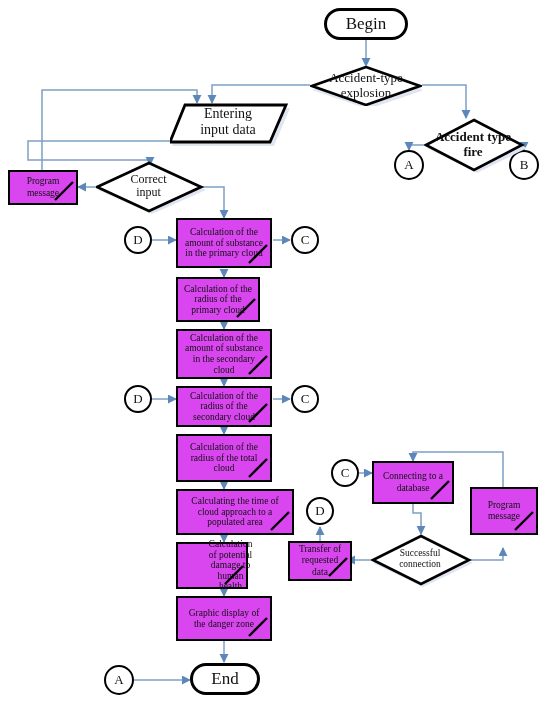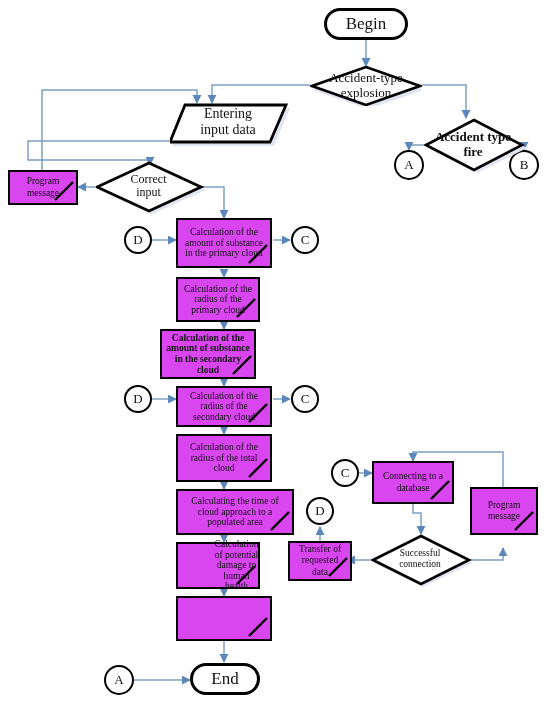--- a/index.html
+++ b/index.html
@@ -197,21 +197,21 @@
 
   <div class="node pbox t-box" style="left:176px;top:277px;width:84px;height:45px;text-align:center;">
     <span class="lbl">Calculation of the radius of the primary cloud</span>
     <span class="corner">
       <svg width="22" height="22" viewBox="0 0 22 22">
           <path d="M2,20 L20,2" stroke="#000" stroke-width="2.4" fill="none"></path>
         </svg>
     </span>
   </div>
 
-  <div class="node pbox t-box" style="left:160px;top:329px;width:96px;height:50px;font-weight:bold;">
+  <div class="node pbox t-box" style="left:176px;top:329px;width:96px;height:50px;">
     <span class="lbl">Calculation of the amount of substance in the secondary cloud</span>
     <span class="corner">
       <svg width="22" height="22" viewBox="0 0 22 22">
           <path d="M2,20 L20,2" stroke="#000" stroke-width="2.4" fill="none"></path>
         </svg>
     </span>
   </div>
 
   <div class="node conn t-conn" style="left:124px;top:385px;width:28px;height:28px;">
     <span class="lbl">D</span>
@@ -241,30 +241,31 @@
 
   <div class="node pbox t-box" style="left:176px;top:489px;width:118px;height:46px;">
     <span class="lbl">Calculating the time of cloud approach to a populated area</span>
     <span class="corner">
       <svg width="22" height="22" viewBox="0 0 22 22">
           <path d="M2,20 L20,2" stroke="#000" stroke-width="2.4" fill="none"></path>
         </svg>
     </span>
   </div>
 
-  <div class="node pbox t-box" style="left:176px;top:542px;width:84px;height:47px;padding-left:37px;">
+  <div class="node pbox t-box" style="left:176px;top:542px;width:72px;height:47px;padding-left:37px;">
     <span class="lbl">Calculation of potential damage to human health</span>
     <span class="corner">
       <svg width="22" height="22" viewBox="0 0 22 22">
           <path d="M2,20 L20,2" stroke="#000" stroke-width="2.4" fill="none"></path>
         </svg>
     </span>
   </div>
 
   <div class="node pbox t-box" style="left:176px;top:596px;width:96px;height:45px;">
+    <span class="lbl">Graphic display of the danger zone</span>
     <span class="corner">
       <svg width="22" height="22" viewBox="0 0 22 22">
           <path d="M2,20 L20,2" stroke="#000" stroke-width="2.4" fill="none"></path>
         </svg>
     </span>
   </div>
 
   <div class="node conn t-conn" style="left:104px;top:665px;width:30px;height:30px;">
     <span class="lbl">A</span>
   </div>

